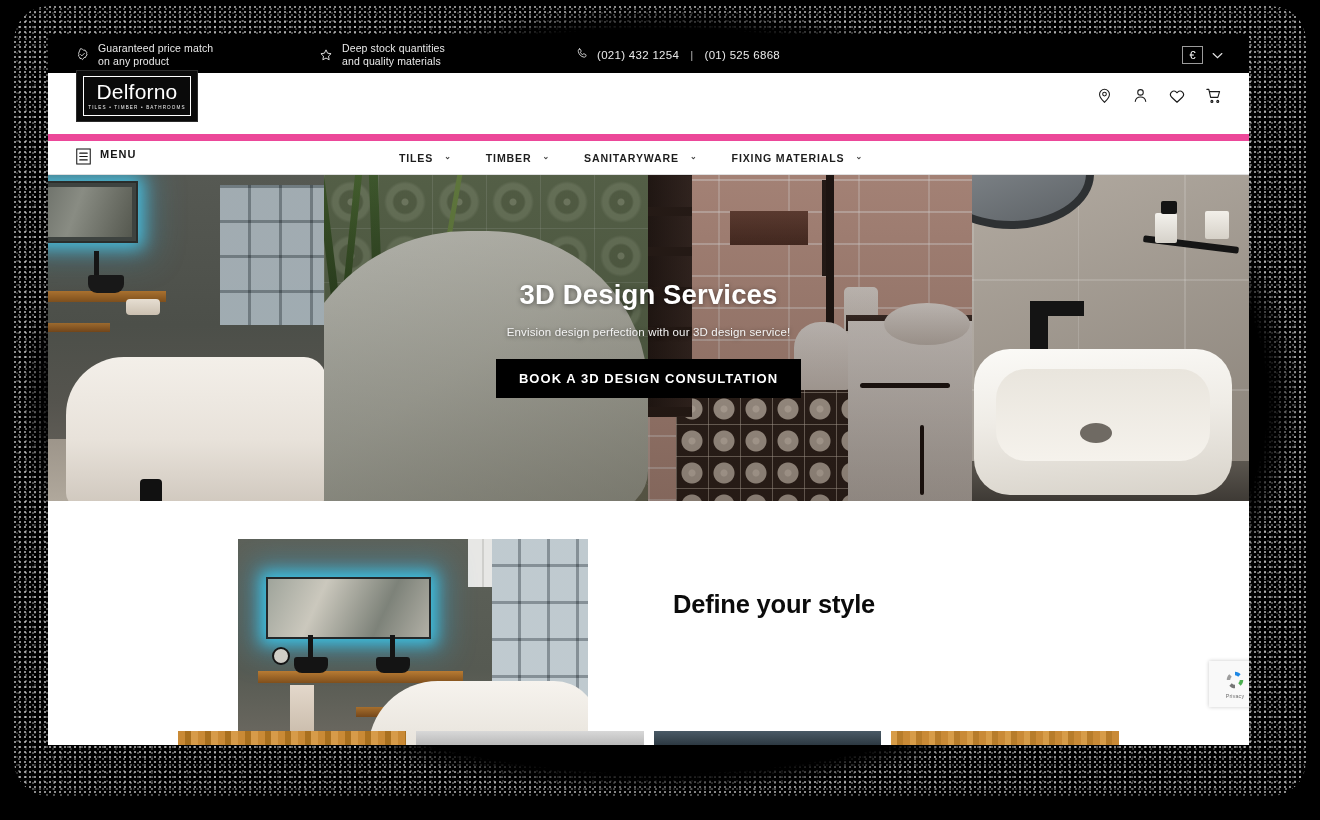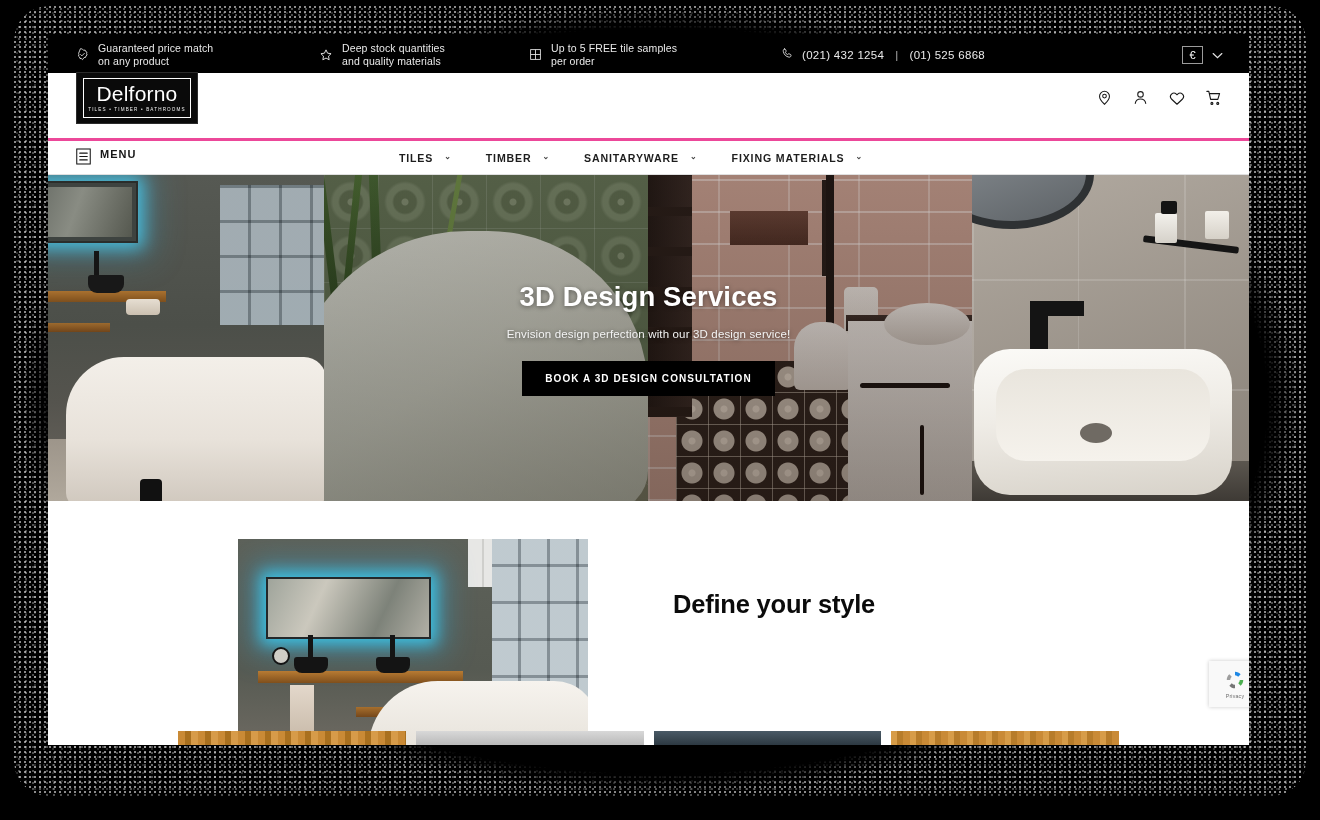--- a/index.html
+++ b/index.html
@@ -80,21 +80,21 @@
     font-size: 11px; color: #fff;
   }
 
   
   .header {
     height: 68px;
     background: #fff;
     display: flex;
     align-items: center;
     padding: 0 26px 16px 28px;
-    border-bottom: 3px solid #ec4899;
+    border-bottom: 7px solid #ec4899;
   }
   .logo {
     width: 122px; height: 52px;
     background: #0a0a0a;
     border: 1px solid #2b2b2b;
     display: flex; flex-direction: column;
     align-items: center; justify-content: center;
     position: relative;
     flex: 0 0 auto;
   }
@@ -446,21 +446,21 @@
     margin-top: 15px;
     letter-spacing: .15px;
     text-shadow: 0 1px 4px rgba(0,0,0,.5);
   }
   .hero-cta {
     margin-top: 21px;
     background: #000;
     color: #fff;
     border: none;
     padding: 12px 23px;
-    font-size: 10px;
+    font-size: 13px;
     font-weight: 700;
     letter-spacing: 1.05px;
     cursor: pointer;
     font-family: "Liberation Sans", sans-serif;
   }
 
   
   .step-section {
     display: flex;
     padding: 38px 0 0 0;
@@ -613,32 +613,20 @@
           <svg width="14" height="14" viewBox="0 0 24 24" fill="none" stroke="#e9e9e9" stroke-width="1.6" stroke-linejoin="round">
             <path d="M12 3.2l2.7 5.7 6 .8-4.4 4.3 1.1 6.2-5.4-3-5.4 3 1.1-6.2L3.3 9.7l6-.8z"></path>
           </svg>
         </span>
         <span class="txt">
           <span>Deep stock quantities</span><br>
           <span>and quality materials</span>
         </span>
       </div>
 
-      <div class="promo promo-3">
-        <span>
-          <svg width="13" height="13" viewBox="0 0 24 24" fill="none" stroke="#e9e9e9" stroke-width="1.6">
-            <rect x="3" y="3" width="18" height="18"></rect>
-            <path d="M12 3v18M3 12h18"></path>
-          </svg>
-        </span>
-        <span class="txt">
-          <span>Up to 5 FREE tile samples</span><br>
-          <span>per order</span>
-        </span>
-      </div>
 
       <div class="phoneblock">
         <span>
           <svg width="13" height="13" viewBox="0 0 24 24" fill="none" stroke="#e9e9e9" stroke-width="1.6" stroke-linecap="round">
             <path d="M6.5 3.5c1 0 1.6.4 2 1.4l.9 2.2c.3.8.1 1.4-.5 1.9l-1 .8c.8 1.9 2.4 3.5 4.3 4.3l.8-1c.5-.6 1.1-.8 1.9-.5l2.2.9c1 .4 1.4 1 1.4 2 0 2.3-1.9 3.6-3.8 3.2C9.2 17.8 5.4 14 4.2 8.1 3.8 6 5 3.5 6.5 3.5z"></path>
           </svg>
         </span>
         <span>(021) 432 1254</span>
         <span class="phone-sep">|</span>
         <span>(01) 525 6868</span>

